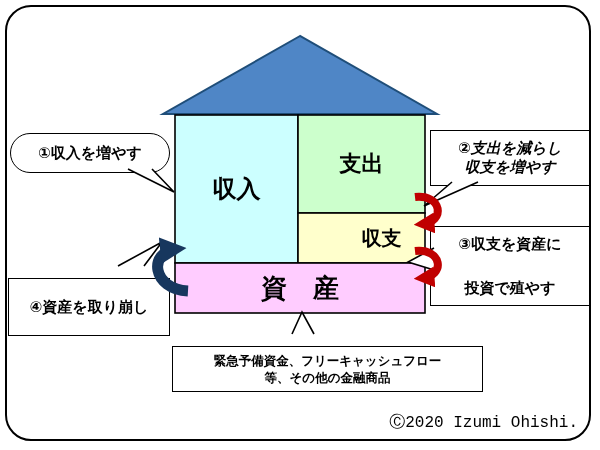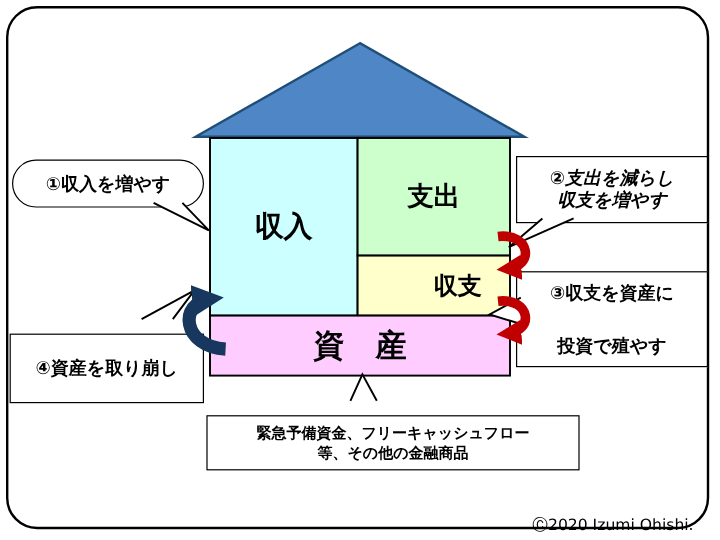--- a/index.html
+++ b/index.html
@@ -27,21 +27,21 @@
   }
   .callout.note{font-size:12.5px;line-height:1.4;}
   .c1{left:10px;top:133px;width:160px;height:40px;border-radius:20px;}
   .c2{left:430px;top:130px;width:160px;height:56px;font-style:italic;}
   .c3{left:430px;top:226px;width:160px;height:80px;gap:25px;}
   .c4{left:8px;top:262px;width:162px;height:58px;margin-top:16px;}
   .note{left:172px;top:346px;width:311px;height:46px;}
   .overlay{z-index:4;}
   .housesvg{z-index:1;}
   .copyright{
-    position:absolute;right:22px;top:429px;font-size:13px;color:#000;z-index:2;
+    position:absolute;right:22px;top:412px;font-size:16px;color:#000;z-index:2;font-family:Liberation Mono, monospace;
   }
 </style>
 </head>
 <body>
 
 <div id="canvas">
 
   <div class="frame"></div>
 
   <svg class="layer housesvg" viewBox="0 0 600 450">

